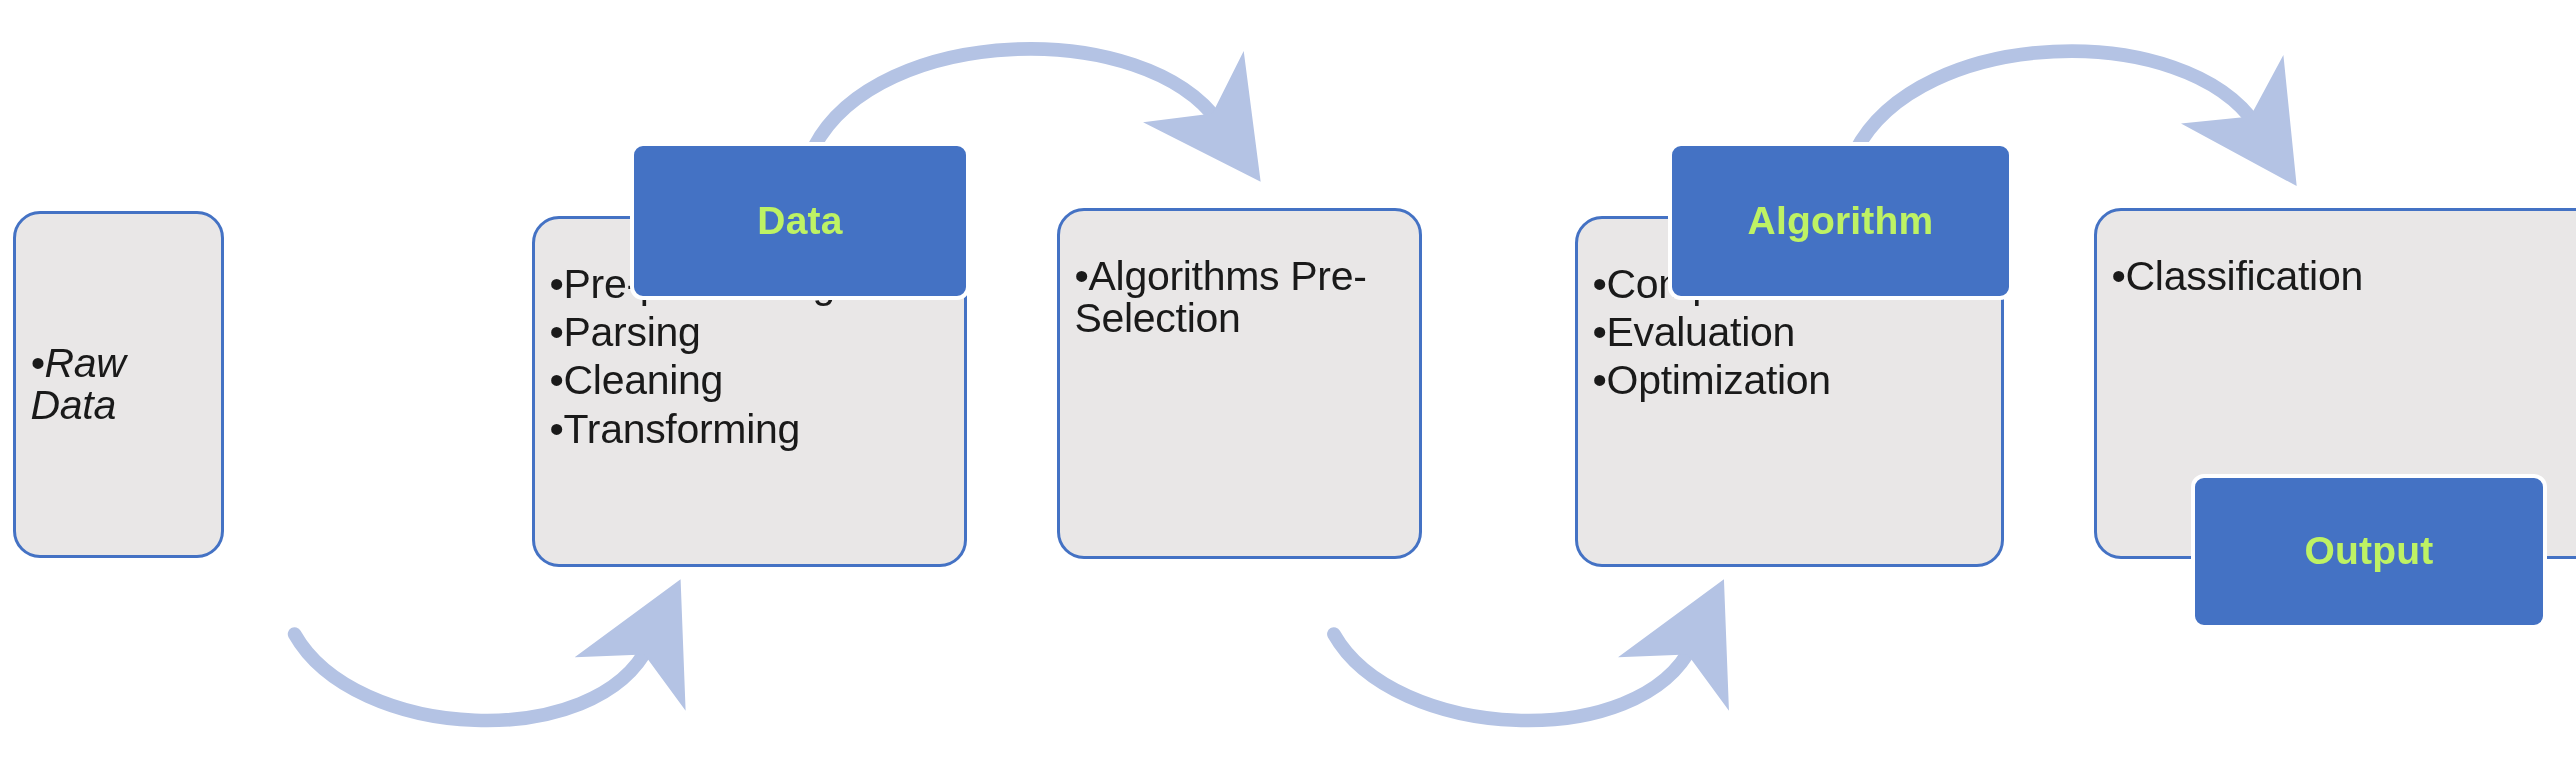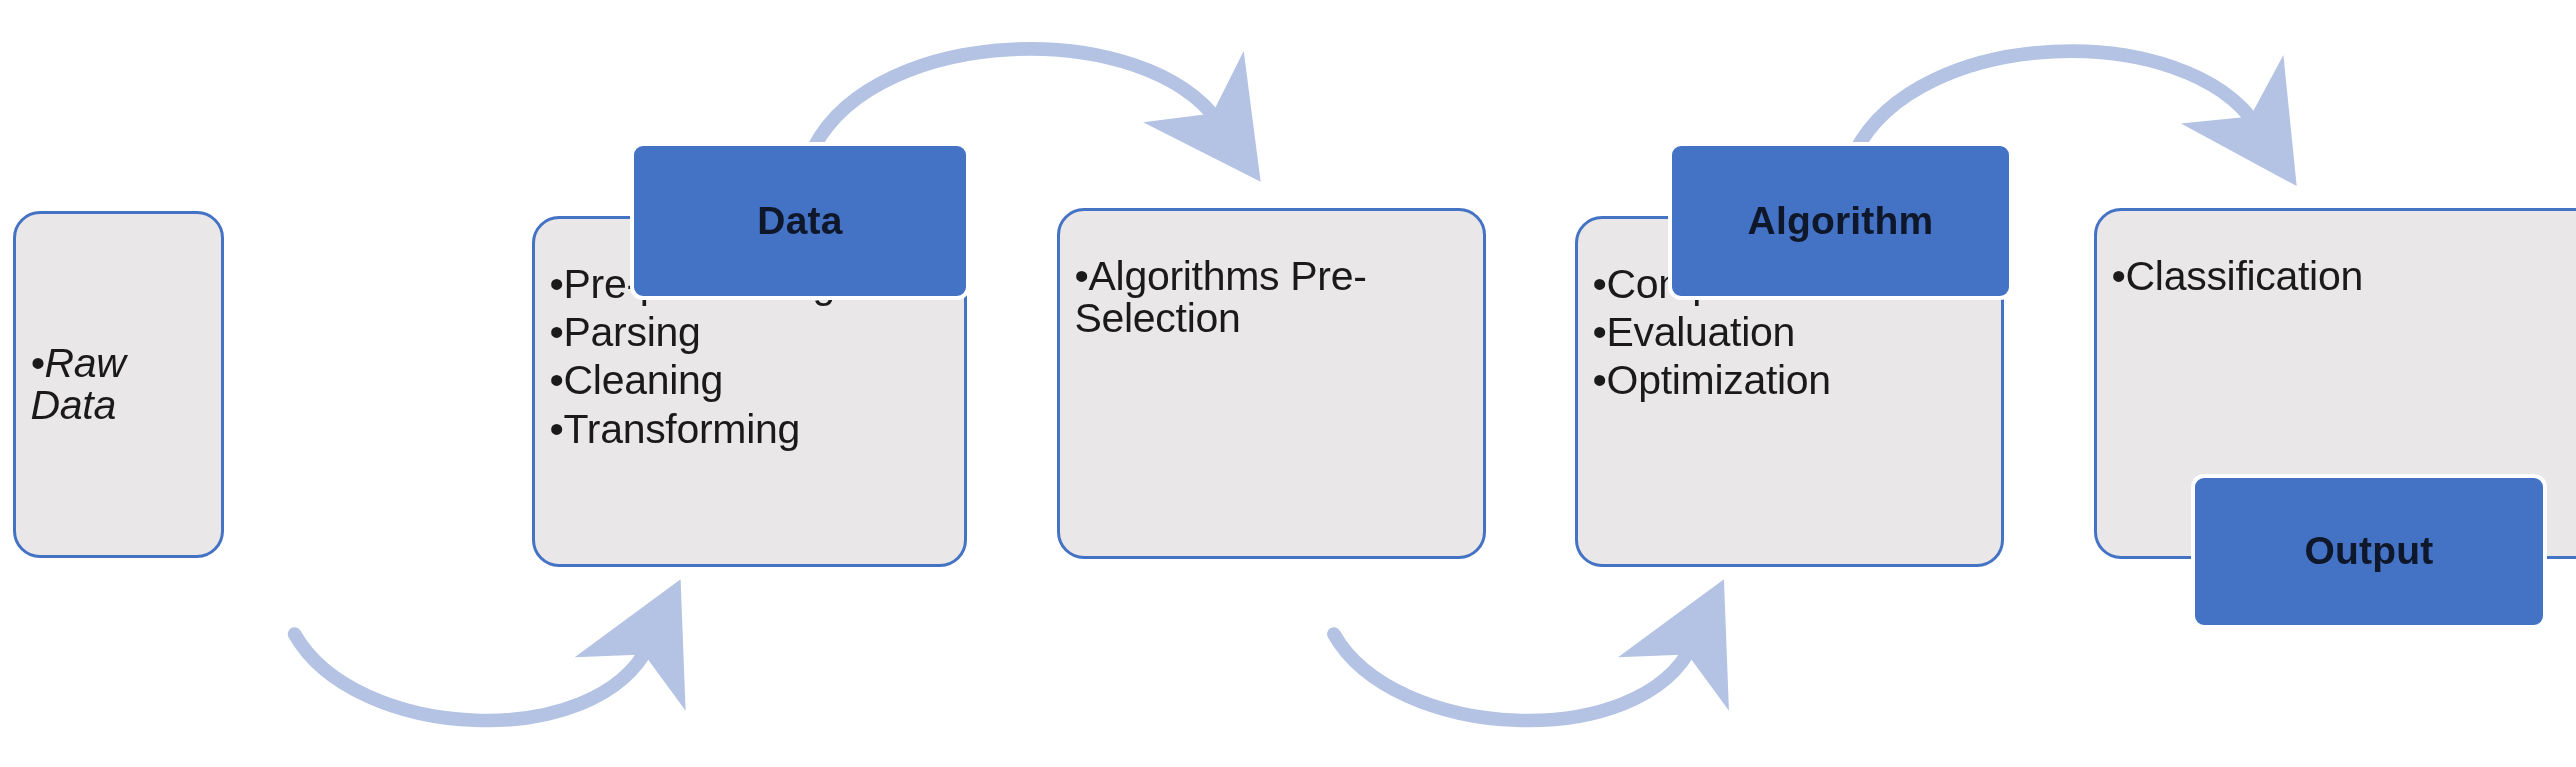--- a/index.html
+++ b/index.html
@@ -63,40 +63,40 @@
     font-size: 41px;
     line-height: 1;
   }
   
   .badge {
     position: absolute;
     box-sizing: border-box;
     background: #4472C4;
     border: 4px solid #ffffff;
     border-radius: 13px;
-    color: #0f172a;
+    color: #bef264;
     font-weight: bold;
     font-size: 39px;
     line-height: 1.08;
     letter-spacing: 0.2px;
     display: flex;
     align-items: center;
     justify-content: center;
     text-align: center;
     z-index: 5;
     padding: 3.2px 8px;
   }
   
   #card-input      { left: 13px;   top: 211px; width: 211px; height: 347px; font-style: italic; }
   #badge-input     { left: 111px;  top: 474px; width: 250px; height: 155px; }
 
   #card-data       { left: 532px;  top: 216px; width: 435px; height: 351px; }
   #badge-data      { left: 630px;  top: 142px; width: 340px; height: 158px; }
 
-  #card-ml         { left: 1057px; top: 208px; width: 429px; height: 351px; }
+  #card-ml         { left: 1057px; top: 208px; width: 365px; height: 351px; }
   #badge-ml        { left: 1151px; top: 476px; width: 364px; height: 153px; }
 
   #card-algo       { left: 1575px; top: 216px; width: 429px; height: 351px; }
   #badge-algo      { left: 1668px; top: 142px; width: 345px; height: 158px; }
 
   #card-output     { left: 2094px; top: 208px; width: 519px; height: 351px; }
   #badge-output    { left: 2191px; top: 474px; width: 356px; height: 155px; }
 </style>
 </head>
 <body>

